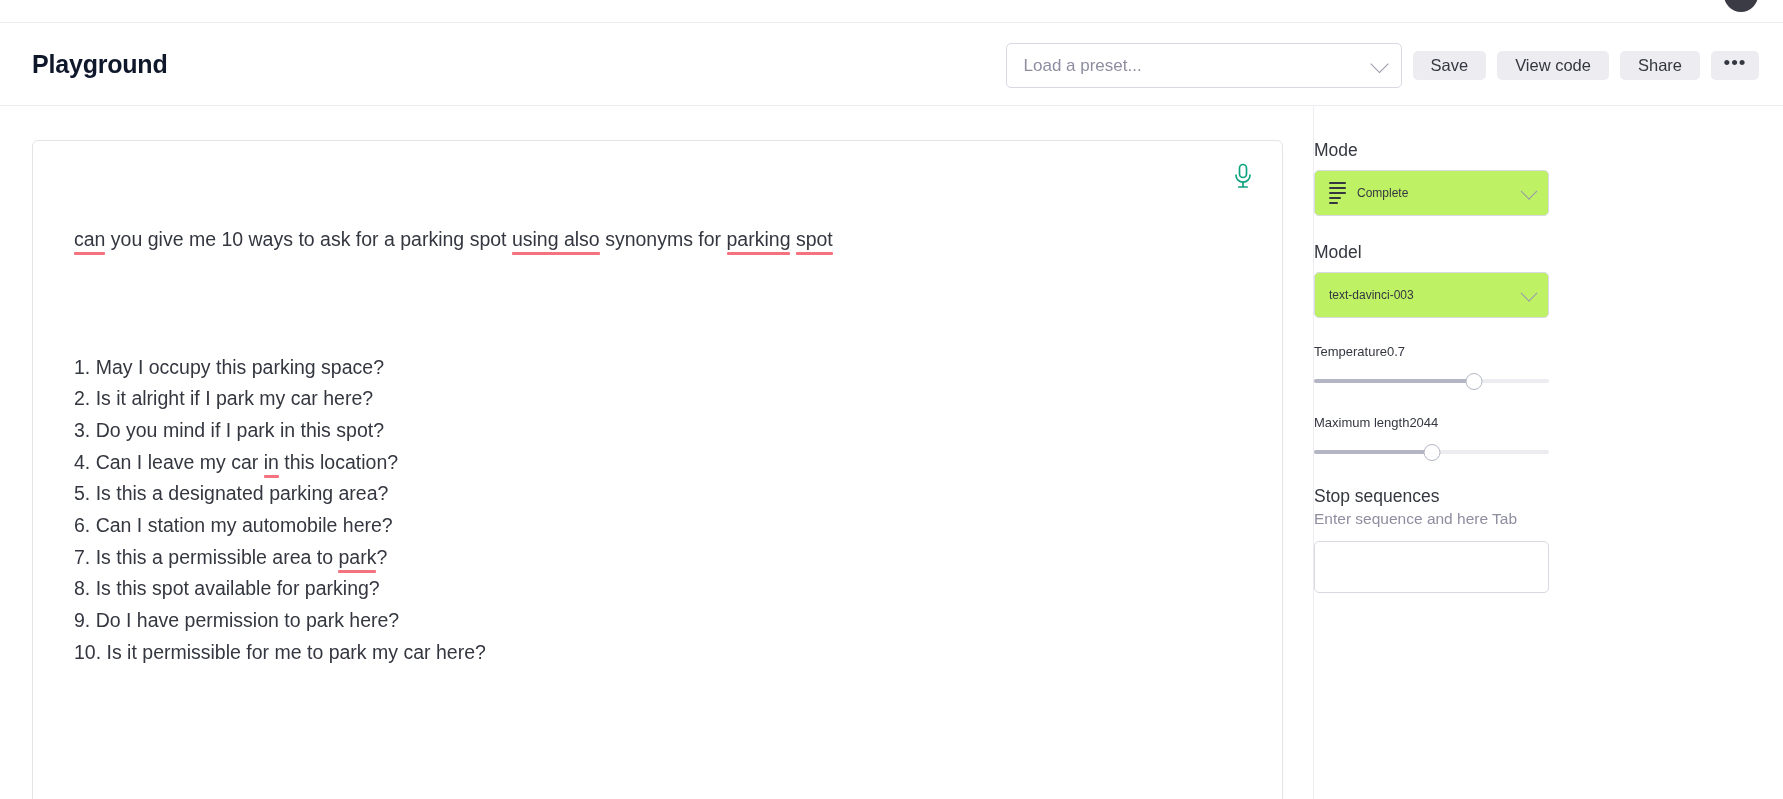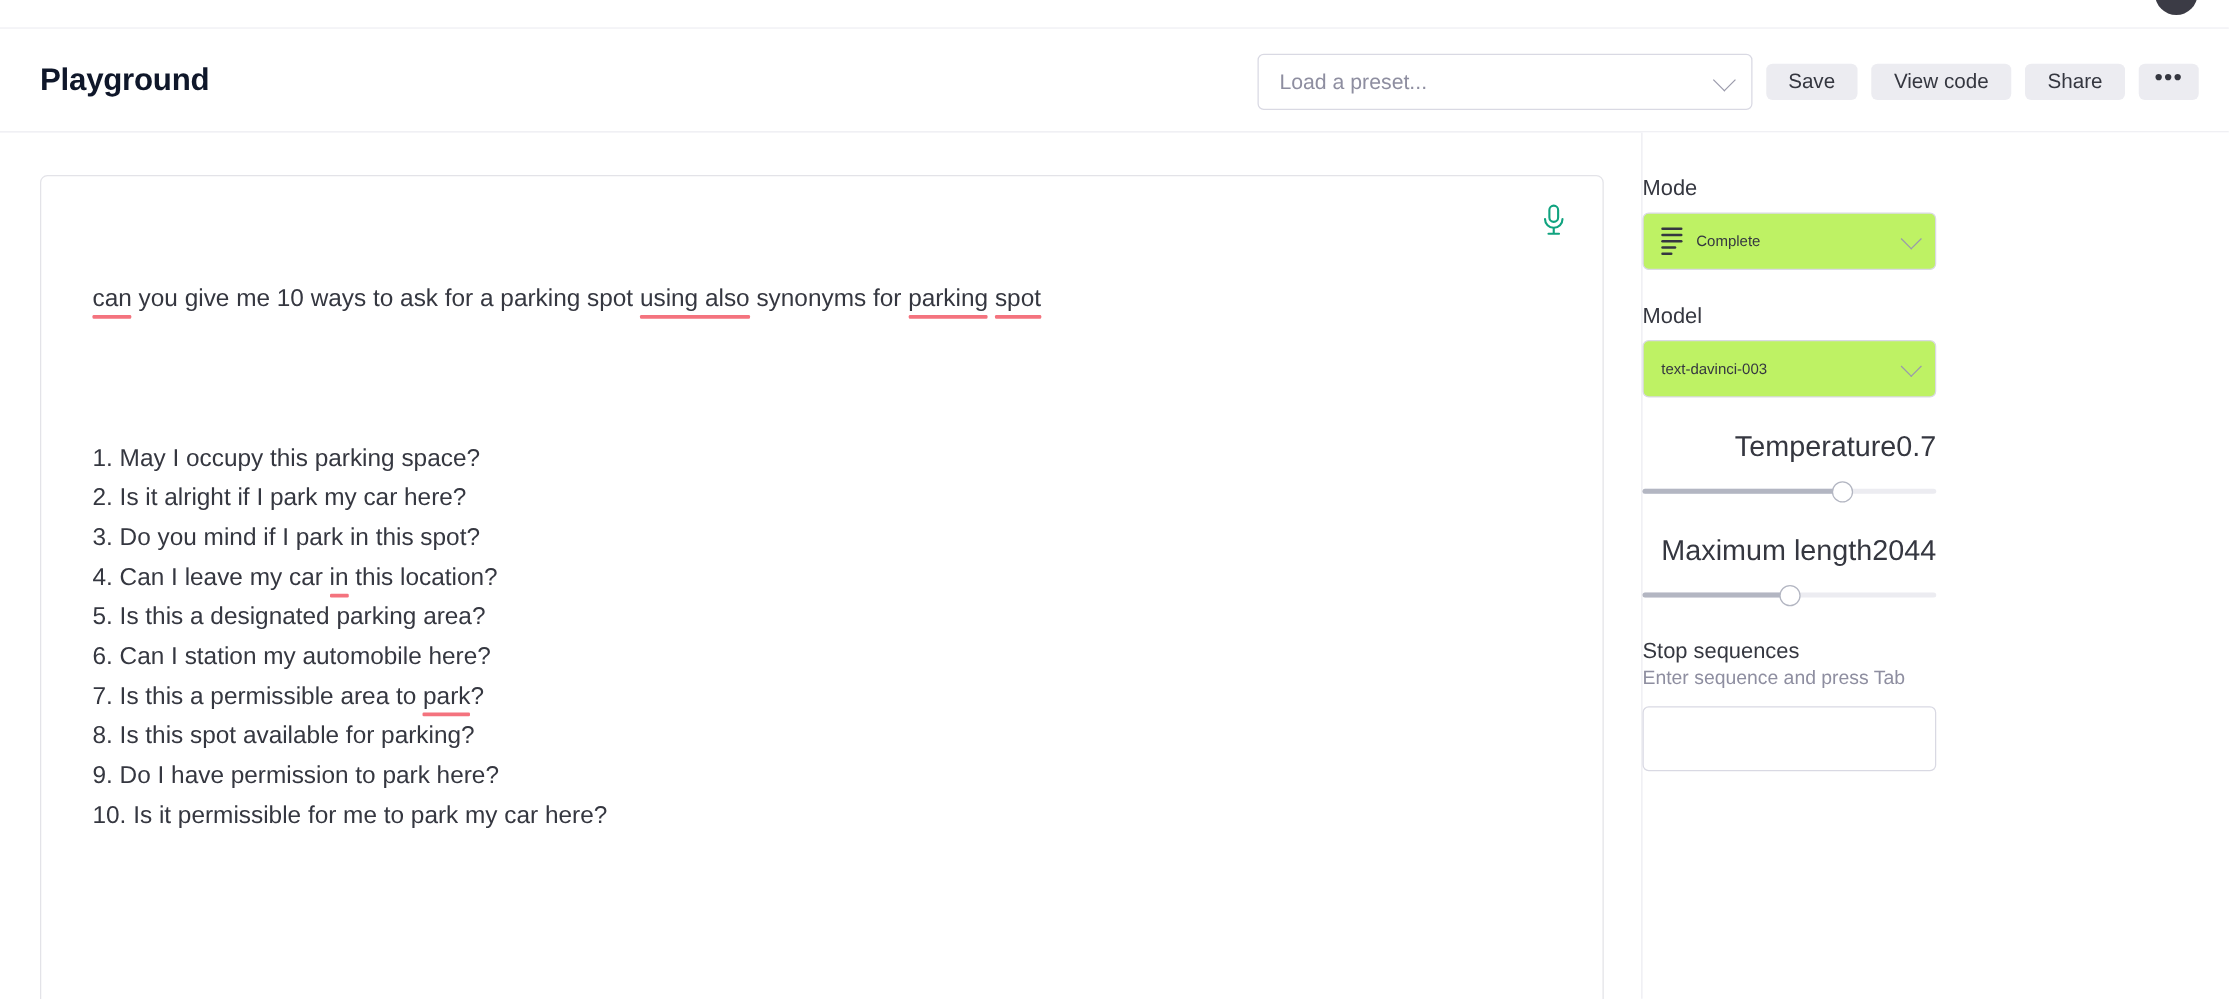--- a/index.html
+++ b/index.html
@@ -121,23 +121,23 @@
   .mode-glyph { margin-right: 11px; display: flex; flex-direction: column; gap: 2.5px; width: 17px; }
   .mode-glyph i { display: block; height: 2.4px; background: #353740; border-radius: 1px; }
   .mode-glyph i:nth-child(1) { width: 17px; }
   .mode-glyph i:nth-child(2) { width: 17px; }
   .mode-glyph i:nth-child(3) { width: 17px; }
   .mode-glyph i:nth-child(4) { width: 12px; }
   .mode-glyph i:nth-child(5) { width: 9px; }
 
   .param { margin-top: 26px; }
   .param-head {
-    display: flex; justify-content: flex-end; align-items: baseline;
+    display: flex; justify-content: flex-start; align-items: baseline;
     width: 235px;
-    font-size: 23px; color: #353740;
+    font-size: 13px; color: #353740;
     margin-bottom: 14px;
   }
   .param-value { color: #353740; }
   .slider {
     position: relative; width: 235px; height: 16px;
     display: flex; align-items: center;
     cursor: pointer;
   }
   .slider-track {
     position: absolute; left: 0; right: 0; height: 4px;
@@ -244,18 +244,18 @@
     </div>
     <div class="slider">
       <span class="slider-track"></span>
       <span class="slider-fill" style="width: 50%;"></span>
       <span class="slider-thumb" style="left: 50%;"></span>
     </div>
   </div>
 
   <div class="param">
     <span class="field-label" style="margin-bottom:0">Stop sequences</span>
-    <div class="hint">Enter sequence and press Tab</div>
+    <div class="hint">Enter sequence and here Tab</div>
     <input class="stop-input" type="text" placeholder="" style="">
   </div>
 
 
 </div>
 
 </body></html>

